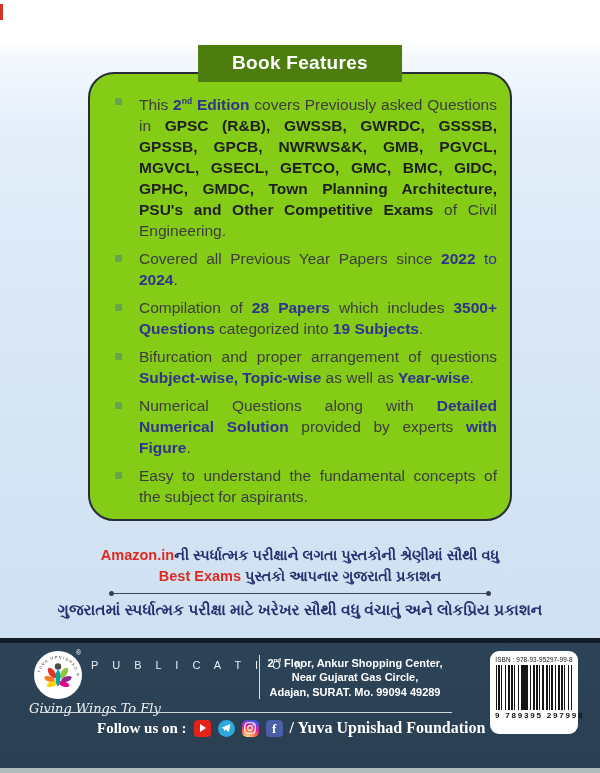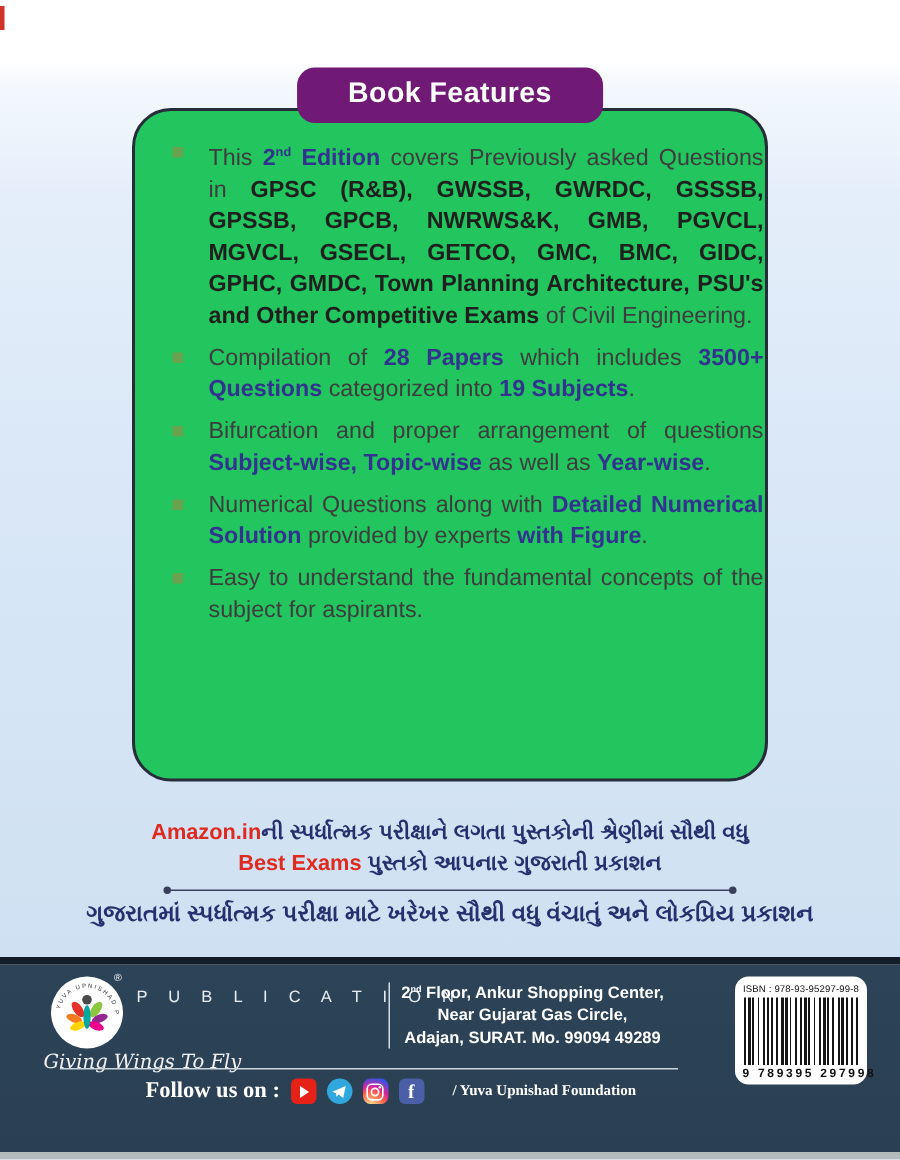--- a/index.html
+++ b/index.html
@@ -5,28 +5,28 @@
   html,body{margin:0;padding:0;}
   body{
     width:600px;height:773px;position:relative;overflow:hidden;
     font-family:"Liberation Sans",sans-serif;
     background:linear-gradient(180deg,#ffffff 0px,#ffffff 40px,#f3f8fd 58px,#e4eefa 130px,#dae8f7 300px,#d4e4f4 480px,#cfe0f2 640px,#cfe0f2 100%);
   }
   .artifact{position:absolute;left:0;top:4px;width:3px;height:16px;background:#d23327;}
   
   .badge{
     position:absolute;top:45px;left:50%;transform:translateX(-50%);
-    background:#701a75;color:#ffffff;font-weight:bold;font-size:19px;
-    padding:7px 34px 8px;border-radius:12px;z-index:3;letter-spacing:.3px;white-space:nowrap;
+    background:#4d7c0f;color:#ffffff;font-weight:bold;font-size:19px;
+    padding:7px 34px 8px;border-radius:0;z-index:3;letter-spacing:.3px;white-space:nowrap;
   }
   
   .card{
     position:absolute;left:88px;top:72px;width:424px;height:449px;box-sizing:border-box;
-    background:#22c55e;border:2.5px solid #272b3a;border-radius:26px;
-    padding:17px 1px 0 23px;z-index:2;overflow:hidden;
+    background:#84cc16;border:2.5px solid #272b3a;border-radius:26px;
+    padding:17px 13px 0 23px;z-index:2;overflow:hidden;
   }
   .card ul{list-style:none;margin:0;padding:0;}
   .card li{
     position:relative;padding-left:26px;margin-bottom:7px;
     font-size:15.5px;line-height:21px;text-align:justify;color:#3d3d3d;
   }
   .card li::before{content:"";position:absolute;left:2px;top:7px;width:7px;height:7px;background:#6ba24f;}
   .seg-p{color:#3d3d3d;}
   .seg-b{font-weight:bold;color:#1f1f1f;}
   .seg-n{font-weight:bold;color:#31338f;}
@@ -55,48 +55,49 @@
   .logo{position:absolute;left:29px;top:7px;width:58px;text-align:center;}
   .logo svg{display:block;margin:0 auto;}
   .logo-tagline{font-family:"DejaVu Serif",serif;font-style:italic;font-size:13px;color:#f2f2f2;margin-top:1px;white-space:nowrap;}
   .registered{position:absolute;left:76px;top:6px;font-size:7px;color:#fff;}
   .brand{position:absolute;left:91px;top:11px;width:158px;text-align:center;}
   .brand-name{font-size:20px;font-weight:bold;letter-spacing:.5px;white-space:nowrap;border-bottom:1.5px solid #e9edf0;padding-bottom:4px;}
   .brand-sub{font-size:11px;letter-spacing:5.5px;margin-top:5px;color:#e9edf0;white-space:nowrap;}
   .vdiv{position:absolute;left:259px;top:12px;width:1px;height:44px;background:#d6dde2;}
   .address{position:absolute;left:266px;top:10px;width:178px;text-align:center;font-weight:bold;font-size:11px;line-height:14.5px;}
   .barcode{
-    position:absolute;left:490px;top:8px;width:88px;height:72px;box-sizing:border-box;
+    position:absolute;left:490px;top:8px;width:88px;height:83px;box-sizing:border-box;
     background:#fff;border-radius:9px;padding:5px 5px 3px;text-align:center;color:#111;
   }
   .bc-isbn{font-size:6.4px;letter-spacing:.1px;white-space:nowrap;}
   .bc-bars{height:45px;margin:2px 1px 0;
     background:repeating-linear-gradient(90deg,#151515 0 1.5px,#fff 1.5px 2.5px,#151515 2.5px 4.5px,#fff 4.5px 5.5px,#151515 5.5px 6.5px,#fff 6.5px 9px,#151515 9px 10px,#fff 10px 12.5px);}
   .bc-digits{font-size:8px;font-weight:bold;letter-spacing:1.8px;margin-top:1px;white-space:nowrap;}
   .follow-divider{position:absolute;left:40px;top:69px;width:412px;height:1px;background:#ccd5db;}
   .follow{position:absolute;left:97px;top:76px;display:flex;align-items:center;gap:7px;}
   .follow-label{font-family:"Liberation Serif",serif;font-weight:bold;font-size:15px;white-space:nowrap;}
   .sicon{width:17px;height:17px;display:flex;align-items:center;justify-content:center;box-sizing:border-box;}
   .icon-yt{background:#e62117;border-radius:4px;}
   .icon-yt i{display:block;width:0;height:0;border-style:solid;border-width:4px 0 4px 6.5px;border-color:transparent transparent transparent #ffffff;margin-left:2px;}
   .icon-tg{background:#31a8dd;border-radius:50%;}
   .icon-ig{border-radius:5px;background:radial-gradient(circle at 30% 110%,#fdf497 0%,#fd5949 45%,#d6249f 60%,#285aeb 90%);}
   .icon-fb{background:#4a5fa5;border-radius:4px;font-family:"Liberation Serif",serif;font-weight:bold;color:#fff;font-size:13px;line-height:17px;}
-  .follow-handle{font-family:"Liberation Serif",serif;font-weight:bold;font-size:10px;white-space:nowrap;margin-left:12px;}
+  .follow-handle{font-family:"Liberation Serif",serif;font-weight:bold;font-size:16px;white-space:nowrap;}
 </style>
 </head>
 <body>
 
 <div class="artifact"></div>
 
 <div class="badge">Book Features</div>
 
 <div class="card">
   <ul>
       <li><span class="seg-p">This </span><span class="seg-n">2</span><span class="seg-supn">nd</span><span class="seg-n"> Edition</span><span class="seg-p"> covers Previously asked Questions in </span><span class="seg-b">GPSC (R&amp;B), GWSSB, GWRDC, GSSSB, GPSSB, GPCB, NWRWS&amp;K, GMB, PGVCL, MGVCL, GSECL, GETCO, GMC, BMC, GIDC, GPHC, GMDC, Town Planning Architecture, PSU's and Other Competitive Exams</span><span class="seg-p"> of Civil Engineering.</span></li>
+      <li><span class="seg-p">Covered all Previous Year Papers since </span><span class="seg-n">2022</span><span class="seg-nr"> to </span><span class="seg-n">2024</span><span class="seg-p">.</span></li>
       <li><span class="seg-p">Compilation of </span><span class="seg-n">28 Papers</span><span class="seg-p"> which includes </span><span class="seg-n">3500+ Questions</span><span class="seg-p"> categorized into </span><span class="seg-n">19 Subjects</span><span class="seg-p">.</span></li>
       <li><span class="seg-p">Bifurcation and proper arrangement of questions </span><span class="seg-n">Subject-wise, Topic-wise</span><span class="seg-p"> as well as </span><span class="seg-n">Year-wise</span><span class="seg-p">.</span></li>
       <li><span class="seg-p">Numerical Questions along with </span><span class="seg-n">Detailed Numerical Solution</span><span class="seg-p"> provided by experts </span><span class="seg-n">with Figure</span><span class="seg-p">.</span></li>
       <li><span class="seg-p">Easy to understand the fundamental concepts of the subject for aspirants.</span></li>
     </ul>
 </div>
 
 <div class="promo">
   <div class="promo-line"><span class="seg-r">Amazon.in</span><span class="seg-g">ની સ્પર્ધાત્મક પરીક્ષાને લગતા પુસ્તકોની શ્રેણીમાં સૌથી વધુ</span></div>
   <div class="promo-line"><span class="seg-r">Best Exams </span><span class="seg-g">પુસ્તકો આપનાર ગુજરાતી પ્રકાશન</span></div>

